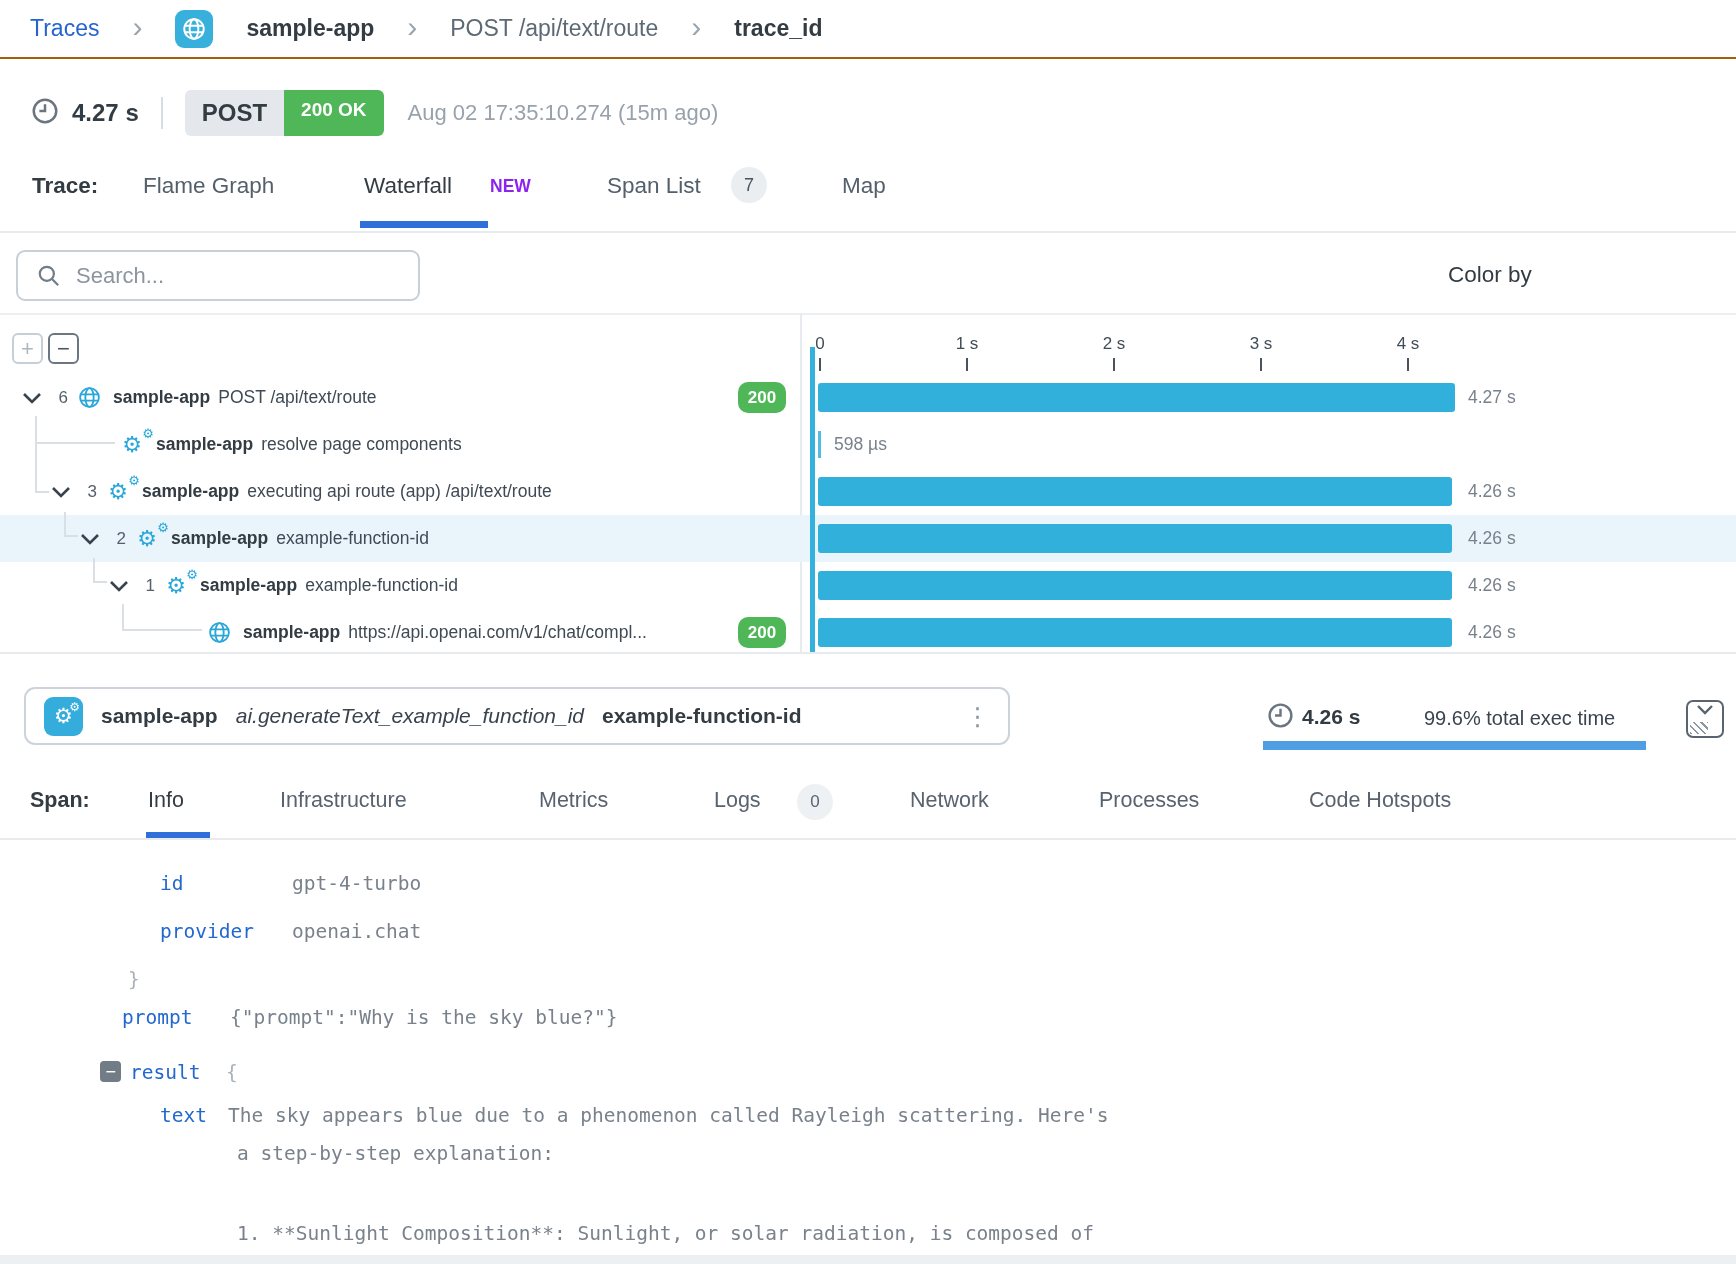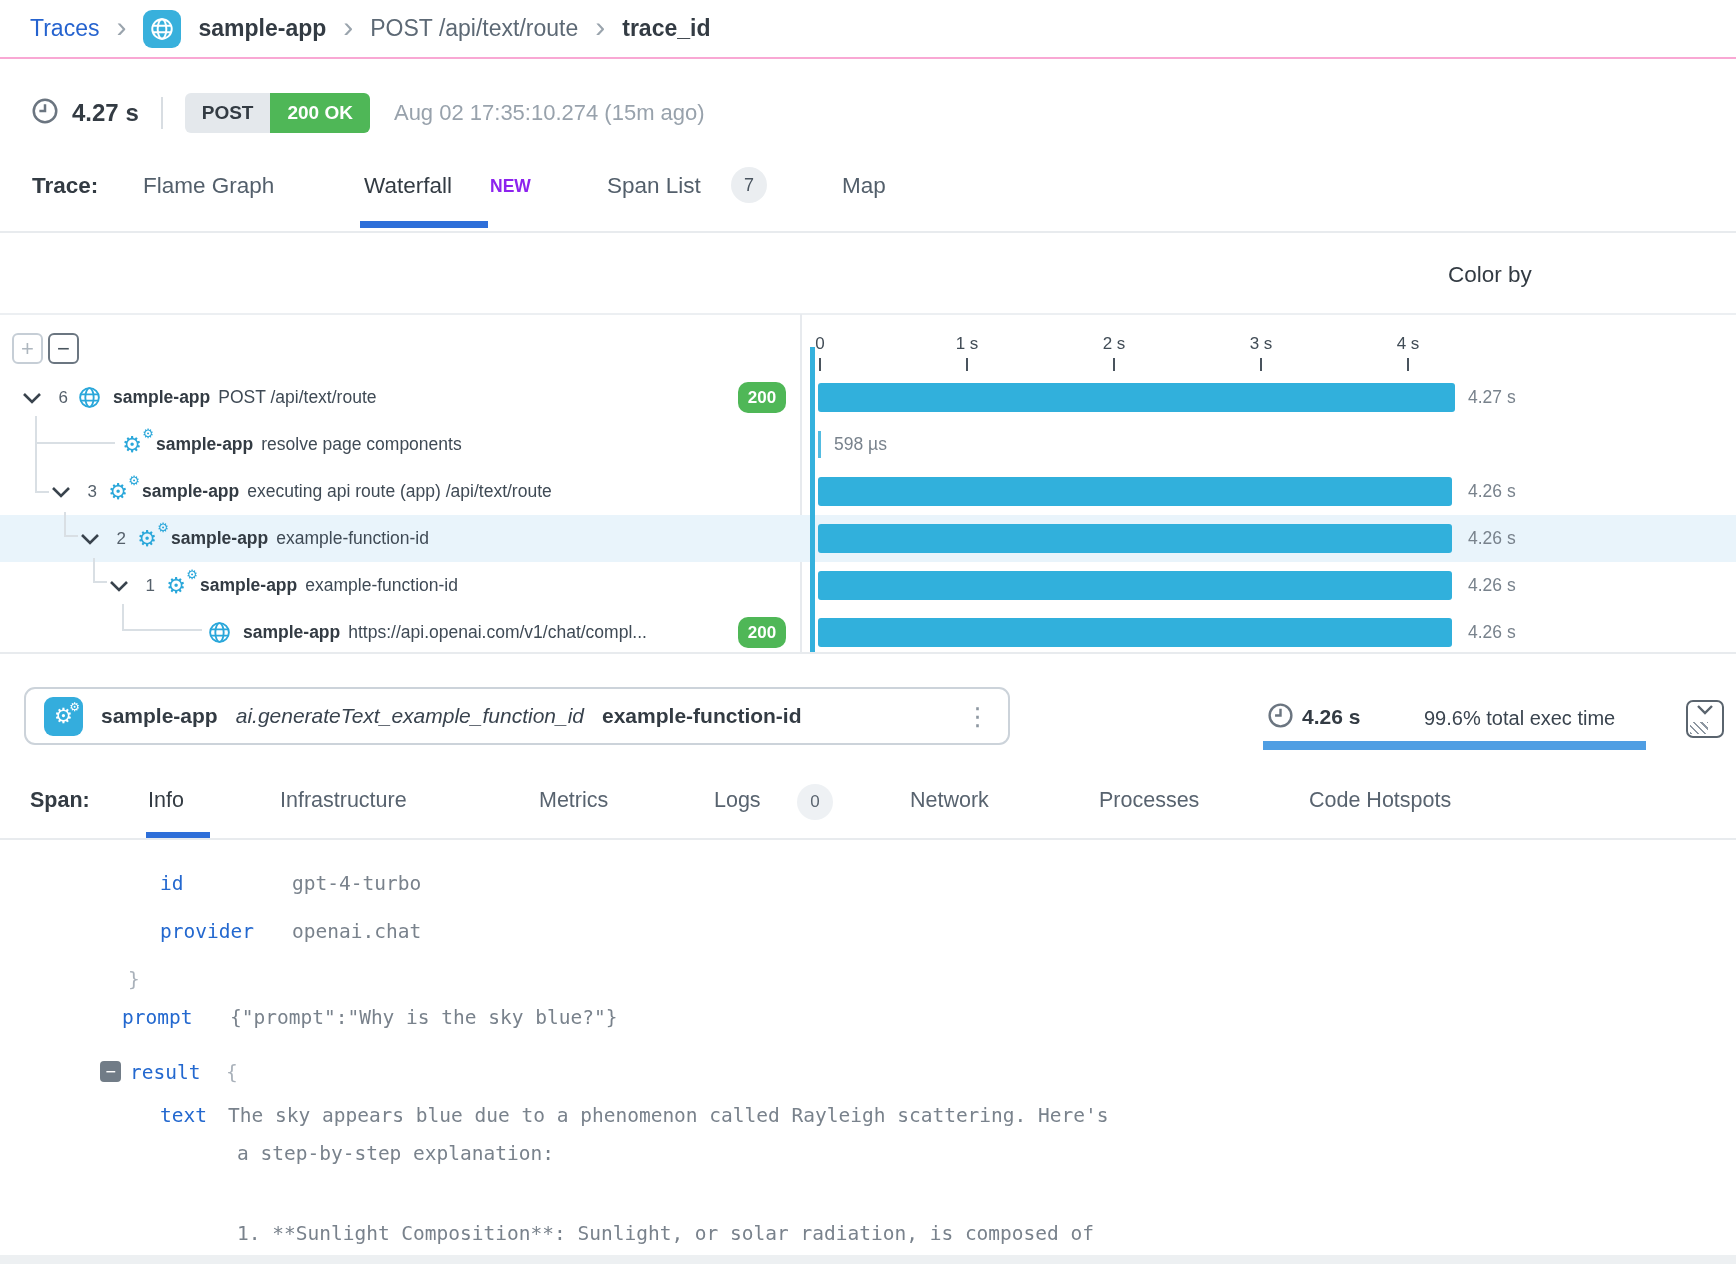--- a/index.html
+++ b/index.html
@@ -1,35 +1,35 @@
 <!DOCTYPE html>
 <html><head>
 <meta charset="utf-8">
 <style>
   * { box-sizing: border-box; margin: 0; padding: 0; }
   body { font-family: "Liberation Sans", sans-serif; background: #fff; color: #333b43; }
   .page { position: relative; width: 1736px; height: 1264px; background: #fff; overflow: hidden; }
 
   
   .breadcrumb { position: absolute; top: 0; left: 0; width: 1736px; height: 59px;
-    border-bottom: 2px solid #f9a8d4; display: flex; align-items: center; padding-left: 30px; gap: 17px; font-size: 23px; }
+    border-bottom: 2px solid #a16207; display: flex; align-items: center; padding-left: 30px; gap: 33px; font-size: 23px; }
   .bc-link { color: #2563cf; cursor: pointer; }
   .bc-sep { color: #9aa4ad; font-size: 30px; line-height: 1; margin-top: -4px; }
   .globe-badge { width: 38px; height: 38px; border-radius: 9px; background: #38b0dc;
     display: flex; align-items: center; justify-content: center; flex: none; }
   .bc-service, .bc-tracelabel { font-weight: bold; color: #333b43; }
   .bc-route { color: #5d6975; }
   .bc-hash { color: #7c8690; }
 
   
   .summary { position: absolute; top: 86px; left: 0; height: 54px; display: flex; align-items: center; padding-left: 30px; }
   .sum-duration { font-weight: bold; font-size: 24px; margin-left: 12px; }
   .sum-divider { width: 2px; height: 32px; background: #d8dde2; margin: 0 22px; }
   .pillgroup { display: flex; }
-  .pill-method { background: #e4e8ec; color: #333b43; font-weight: bold; font-size: 19px; padding: 9px 17px; border-radius: 6px 0 0 6px; }
+  .pill-method { background: #e4e8ec; color: #333b43; font-weight: bold; font-size: 24px; padding: 9px 17px; border-radius: 6px 0 0 6px; }
   .pill-status { background: #4fb757; color: #fff; font-weight: bold; font-size: 19px; padding: 9px 17px; border-radius: 0 6px 6px 0; }
   .sum-time { color: #98a2ac; font-size: 22px; margin-left: 24px; }
 
   
   .trace-tabs { position: absolute; top: 150px; left: 0; width: 1736px; height: 83px; }
   .trace-tabs .tabline { position: absolute; top: 81px; left: 0; width: 1736px; height: 2px; background: #e8ebee; }
   .ttab { position: absolute; top: 23px; font-size: 22.5px; color: #535f6b; cursor: pointer; white-space: nowrap; }
   .ttab.bold { font-weight: bold; color: #333b43; cursor: default; }
   .ttab.active { color: #333b43; }
   .new-badge { position: absolute; top: 26px; left: 490px; color: #8d23ee; font-weight: bold; font-size: 17.5px; }
@@ -165,20 +165,29 @@
     <span class="ttab" style="left:143px">Flame Graph</span>
     <span class="ttab active" style="left:364px">Waterfall</span>
     <span class="new-badge">NEW</span>
     <span class="ttab" style="left:607px">Span List</span>
     <span class="count-badge7">7</span>
     <span class="ttab" style="left:842px">Map</span>
     <span class="tab-underline"></span>
     <span class="tabline"></span>
   </div>
 
+  <div class="search-box">
+    <input type="text" placeholder="Search..." style="">
+    <span class="search-icon">
+      <svg width="26" height="26" viewBox="0 0 24 24" fill="none" stroke="#717c87" stroke-width="2">
+        <circle cx="10" cy="10" r="6.5"></circle>
+          <path d="M15 15l5.5 5.5"></path>
+      </svg>
+    </span>
+  </div>
   <span class="colorby-label">Color by</span>
 
   <div class="panel-topline"></div>
   <div class="expander plus">+</div>
   <div class="expander minus">−</div>
   <div class="panel-vsep"></div>
 
   <span class="axis-label" style="left:798px">0</span>
   <span class="axis-label" style="left:945px">1 s</span>
   <span class="axis-label" style="left:1092px">2 s</span>

